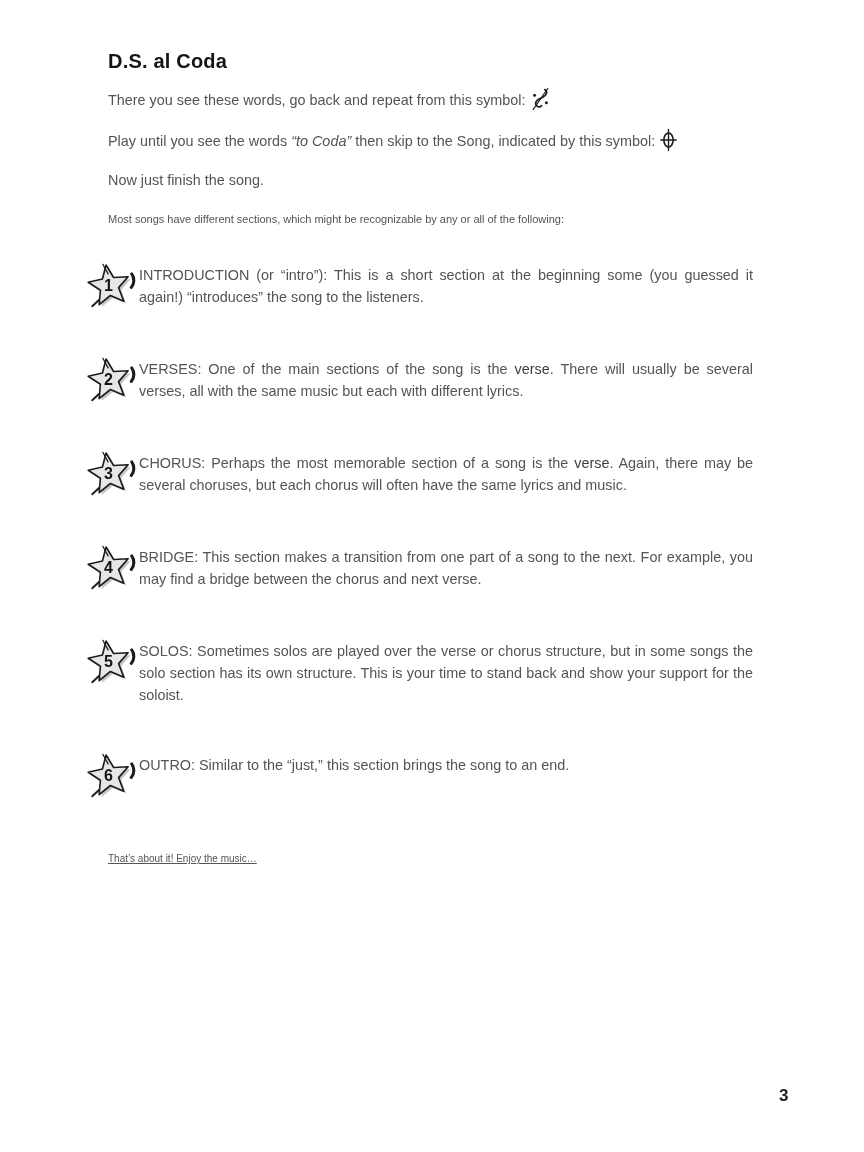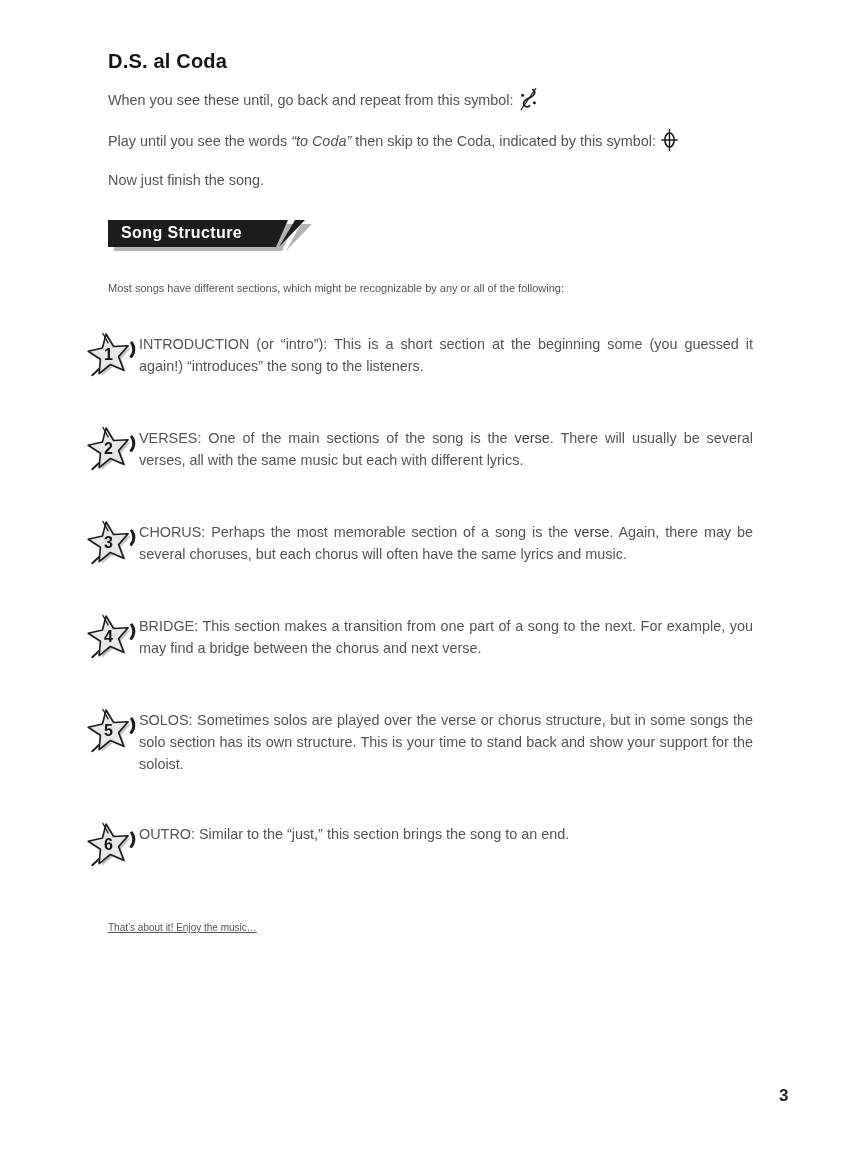--- a/index.html
+++ b/index.html
@@ -80,42 +80,35 @@
   }
 </style>
 </head>
 <body>
 
 <div class="page">
   <div class="content">
 
     <h1 class="ds-title">D.S. al Coda</h1>
 
-    <p class="body-line"><span>When you see these until, go back and repeat from this symbol:</span><span class="music-symbol"><svg width="19" height="24" viewBox="0 0 19 24">
+    <p class="body-line"><span>There you see these words, go back and repeat from this symbol:</span><span class="music-symbol"><svg width="19" height="24" viewBox="0 0 19 24">
         <line class="stroke" x1="2.2" y1="22.5" x2="16.8" y2="1.5" stroke-width="1.3"></line>
         <path class="stroke" d="M13.8 2.6 C17 4.4 15.8 8.6 11.4 10.4 C6.6 12.2 3.2 15 5.2 18.2 C6.6 20.4 9.8 20.4 10.6 18.6" stroke-width="1.7"></path>
         <circle cx="3.6" cy="8.2" r="1.5" fill="#1c1c1c"></circle>
         <circle cx="15.4" cy="15.8" r="1.5" fill="#1c1c1c"></circle>
       </svg></span></p>
 
-    <p class="body-line"><span>Play until you see the words </span><i>“to Coda”</i><span> then skip to the Coda, indicated by this symbol:</span><span class="music-symbol"><svg width="17" height="24" viewBox="0 0 17 24">
+    <p class="body-line"><span>Play until you see the words </span><i>“to Coda”</i><span> then skip to the Song, indicated by this symbol:</span><span class="music-symbol"><svg width="17" height="24" viewBox="0 0 17 24">
         <ellipse class="stroke" cx="8.5" cy="12" rx="4.6" ry="7" stroke-width="1.6"></ellipse>
         <line class="stroke" x1="8.5" y1="1.5" x2="8.5" y2="22.5" stroke-width="1.4"></line>
         <line class="stroke" x1="0.8" y1="12" x2="16.2" y2="12" stroke-width="1.4"></line>
       </svg></span></p>
 
     <p class="body-line">Now just finish the song.</p>
 
-    <div class="banner-wrap">
-      <div class="banner-shadow"></div>
-      <div class="sliver-shadow"></div>
-      <div class="banner-black"></div>
-      <div class="sliver-black"></div>
-      <div class="banner-label">Song Structure</div>
-    </div>
 
     <p class="intro">Most songs have different sections, which might be recognizable by any or all of the following:</p>
 
     <div class="item">
       <div class="star-badge">
         <svg width="52" height="50" viewBox="0 0 54 50">
           <path d="M21.9 4.2 L29.7 17.2 L44.8 16.4 L34.9 27.7 L40.3 41.8 L26.4 35.9 L14.7 45.4 L16 30.4 L3.3 22.2 L18.1 18.8 Z" transform="translate(2.5,2.5)" fill="#c6c6c6"></path>
           <path d="M21.9 4.2 L29.7 17.2 L44.8 16.4 L34.9 27.7 L40.3 41.8 L26.4 35.9 L14.7 45.4 L16 30.4 L3.3 22.2 L18.1 18.8 Z" fill="#e7e7e7" stroke="#1c1c1c" stroke-width="1.7" stroke-linejoin="round"></path>
           <path class="stroke" d="M18.5 3.5 L24 13.5" stroke-width="1.3"></path>
           <path class="stroke" d="M7.5 47 L14.5 40.5" stroke-width="2"></path>

